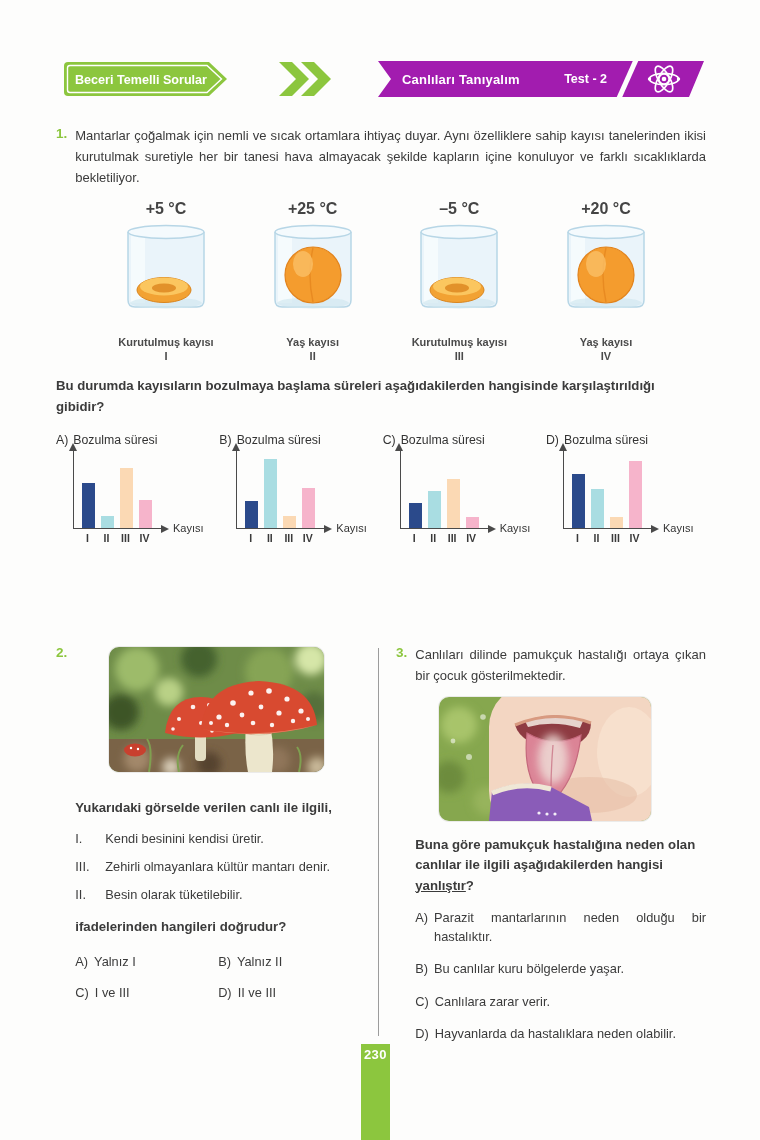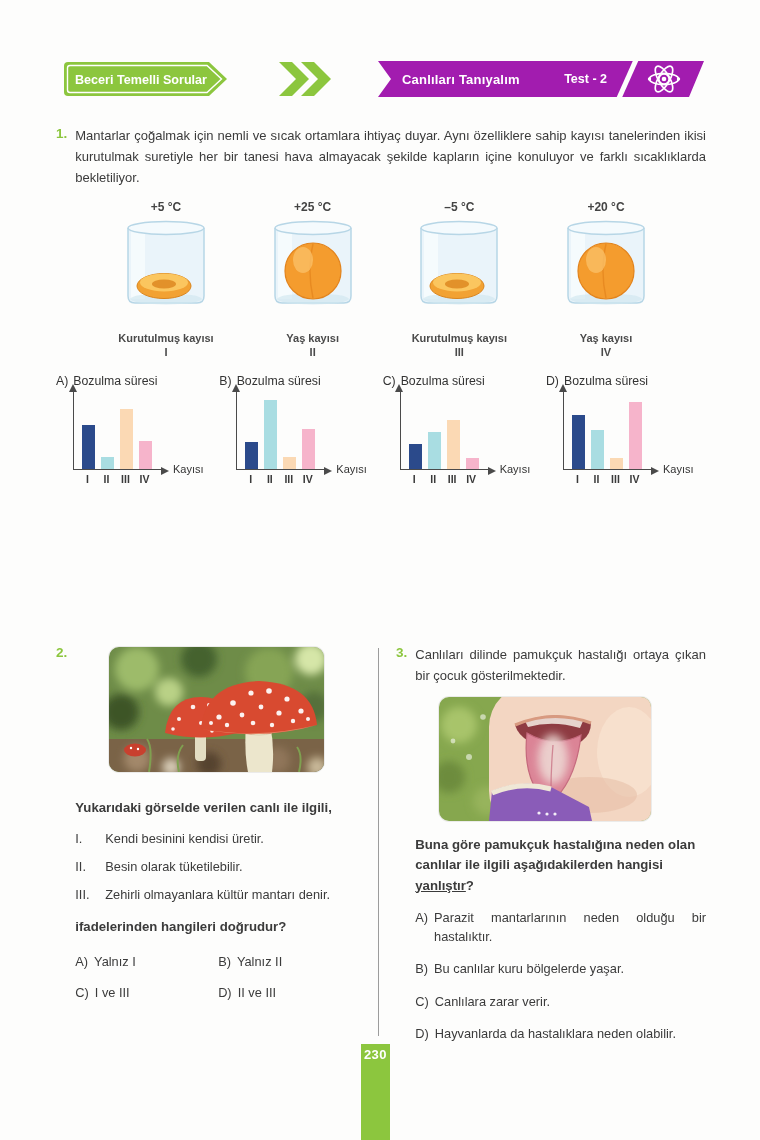--- a/index.html
+++ b/index.html
@@ -27,21 +27,21 @@
   
   .qnum { color:#8cc63e; font-weight:bold; font-size:13.5px; }
   .qrow { display:flex; gap:8px; }
   .qbody { flex:1; }
   .para { font-size:13px; line-height:1.6; text-align:justify; }
   .bold-q { font-weight:bold; font-size:13.2px; line-height:1.55;margin-top:26px; }
   
   .q1 { position:absolute; left:56px; right:54px; top:126px; }
   .jars-row { display:flex; justify-content:space-between; padding:12px 46px 0 56px; }
   .jar-block { width:108px; text-align:center; }
-  .jar-temp { font-size:12px; font-weight:bold; color:#444; margin-bottom:2px; }
+  .jar-temp { font-size:16px; font-weight:bold; color:#444; margin-bottom:2px; }
   .jar-label { font-size:11px; font-weight:bold; color:#4a4a4a; line-height:1.35; margin-top:13px; }
   .jar-roman { font-size:11px; font-weight:bold; color:#4a4a4a; }
   .q1-question { margin-top:14px; }
   
   .charts-row { display:flex; justify-content:space-between; margin-top:16px; padding-right:2px; }
   .chart { width:158px; }
   .chart-head { display:flex; gap:5px; font-size:12.3px; color:#333; margin-bottom:4px; }
   .plot-wrap { display:flex; align-items:flex-end; margin-left:17px; }
   .plot {
     width:88px; height:78px; position:relative;
@@ -219,20 +219,21 @@
             <circle cx="48" cy="55" r="28" fill="none" stroke="#e2831c" stroke-width="1.2"></circle>
             <path d="M48,28 Q42,55 48,82" stroke="#e2831c" stroke-width="1.4" fill="none" opacity="0.7"></path>
             <ellipse cx="38" cy="44" rx="10" ry="13" fill="#fbc26a" opacity="0.75"></ellipse>
           </g>
         </svg>
         <div class="jar-label">Yaş kayısı</div>
         <div class="jar-roman">IV</div>
       </div>
     </div>
 
+    <p class="bold-q q1-question">Bu durumda kayısıların bozulmaya başlama süreleri aşağıdakilerden hangisinde karşılaştırıldığı gibidir?</p>
 
     <div class="charts-row">
 
       <div class="chart">
         <div class="chart-head">
           <span>A)</span>
           <span>Bozulma süresi</span>
         </div>
         <div class="plot-wrap">
           <div class="plot">
@@ -392,26 +393,26 @@
           <path d="M40,125 Q44,100 38,92 M70,125 Q66,108 74,98 M190,125 Q194,108 188,100" stroke="#7fa050" stroke-width="2" fill="none"></path>
         </svg>
 
         <p class="bold-q">Yukarıdaki görselde verilen canlı ile ilgili,</p>
 
         <div class="statement">
           <span class="st-num">I.</span>
           <span>Kendi besinini kendisi üretir.</span>
         </div>
         <div class="statement">
+          <span class="st-num">III.</span>
+          <span>Zehirli olmayanlara kültür mantarı denir.</span>
+        </div>
+        <div class="statement">
           <span class="st-num">II.</span>
           <span>Besin olarak tüketilebilir.</span>
-        </div>
-        <div class="statement">
-          <span class="st-num">III.</span>
-          <span>Zehirli olmayanlara kültür mantarı denir.</span>
         </div>
 
         <p class="bold-q q2-question">ifadelerinden hangileri doğrudur?</p>
 
         <div class="opts-grid">
           <div class="opt">
             <span class="opt-letter">A)</span>
             <span>Yalnız I</span>
           </div>
           <div class="opt">

